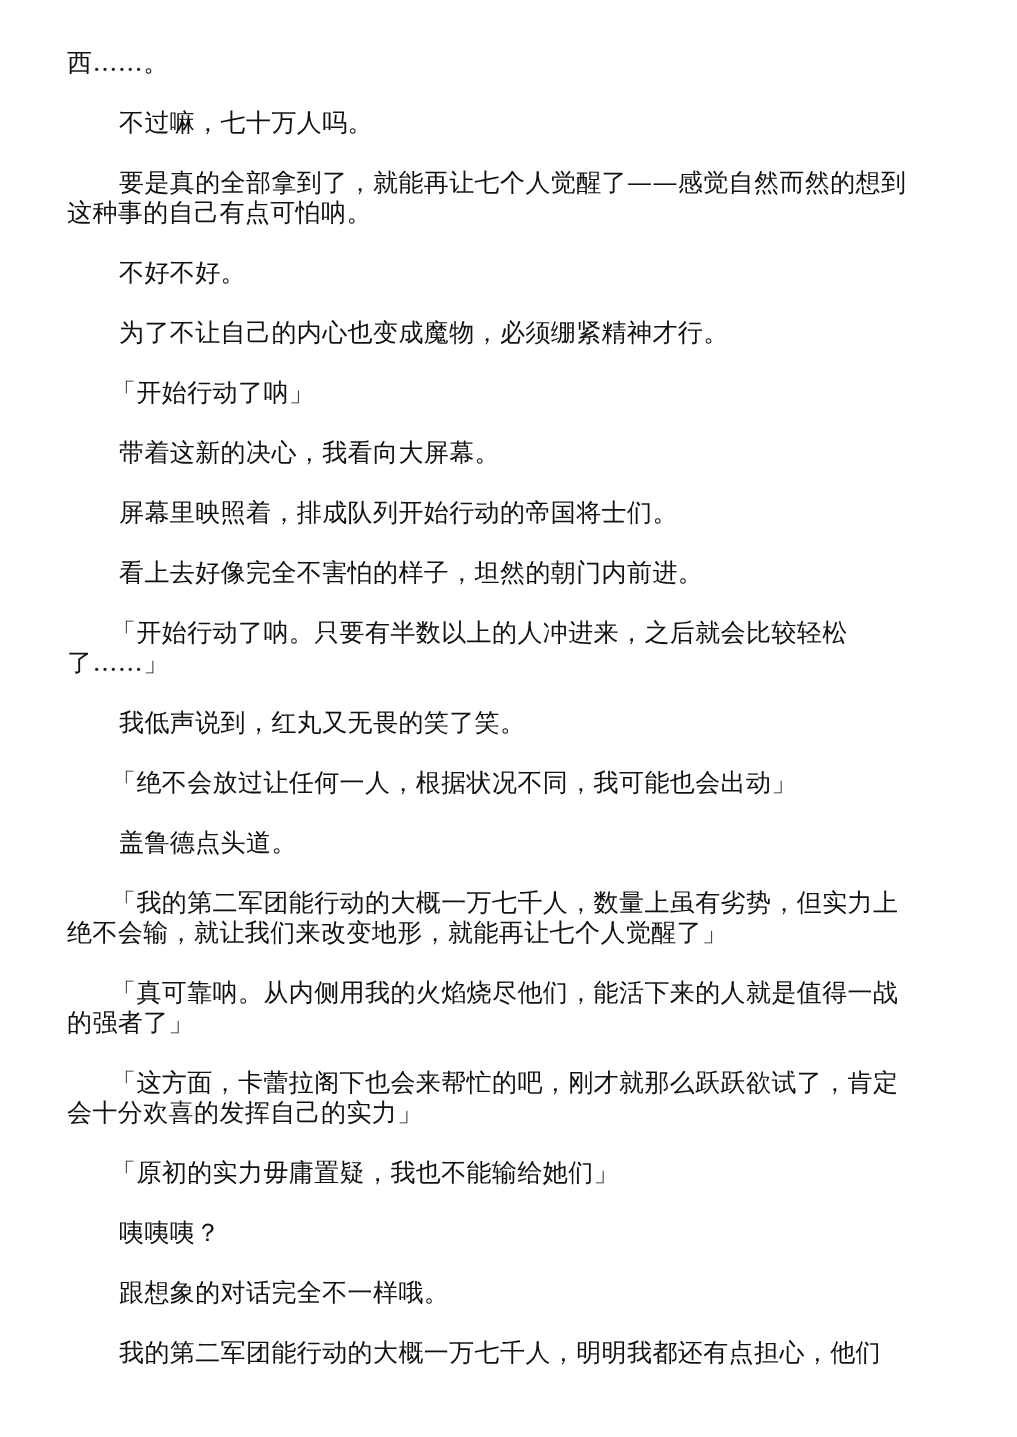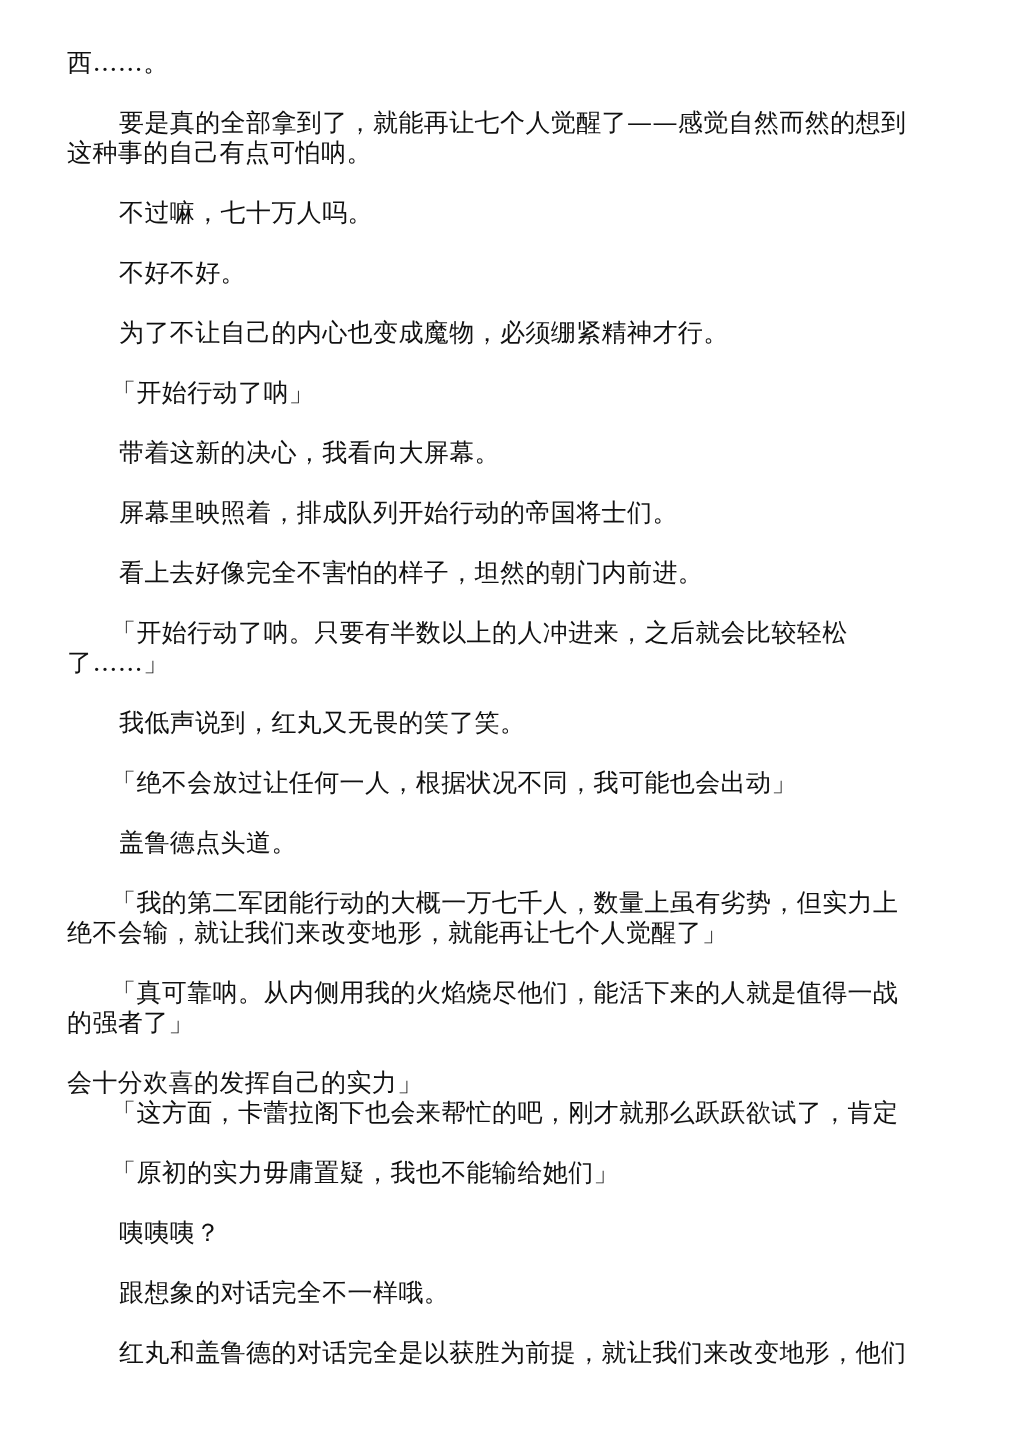--- a/index.html
+++ b/index.html
@@ -40,25 +40,25 @@
     }
   </style>
 </head>
 <body>
 
 <div class="page" id="page">
     <p class="para">
       <span class="line">西……。</span>
     </p>
     <p class="para">
+      <span class="line indent">不过嘛，七十万人吗。</span>
+    </p>
+    <p class="para">
       <span class="line indent">要是真的全部拿到了，就能再让七个人觉醒了——感觉自然而然的想到</span>
       <span class="line">这种事的自己有点可怕呐。</span>
-    </p>
-    <p class="para">
-      <span class="line indent">不过嘛，七十万人吗。</span>
     </p>
     <p class="para">
       <span class="line indent">不好不好。</span>
     </p>
     <p class="para">
       <span class="line indent">为了不让自己的内心也变成魔物，必须绷紧精神才行。</span>
     </p>
     <p class="para">
       <span class="line indent-quote">「开始行动了呐」</span>
     </p>
@@ -86,28 +86,28 @@
     </p>
     <p class="para">
       <span class="line indent-quote">「我的第二军团能行动的大概一万七千人，数量上虽有劣势，但实力上</span>
       <span class="line">绝不会输，就让我们来改变地形，就能再让七个人觉醒了」</span>
     </p>
     <p class="para">
       <span class="line indent-quote">「真可靠呐。从内侧用我的火焰烧尽他们，能活下来的人就是值得一战</span>
       <span class="line">的强者了」</span>
     </p>
     <p class="para">
+      <span class="line indent-quote">「这方面，卡蕾拉阁下也会来帮忙的吧，刚才就那么跃跃欲试了，肯定</span>
       <span class="line">会十分欢喜的发挥自己的实力」</span>
-      <span class="line indent-quote">「这方面，卡蕾拉阁下也会来帮忙的吧，刚才就那么跃跃欲试了，肯定</span>
     </p>
     <p class="para">
       <span class="line indent-quote">「原初的实力毋庸置疑，我也不能输给她们」</span>
     </p>
     <p class="para">
       <span class="line indent">咦咦咦？</span>
     </p>
     <p class="para">
       <span class="line indent">跟想象的对话完全不一样哦。</span>
     </p>
     <p class="para">
-      <span class="line indent">红丸和盖鲁德的对话完全是以获胜为前提，就让我们来改变地形，他们</span>
+      <span class="line indent">我的第二军团能行动的大概一万七千人，明明我都还有点担心，他们</span>
     </p>
   </div>
 
 </body></html>

